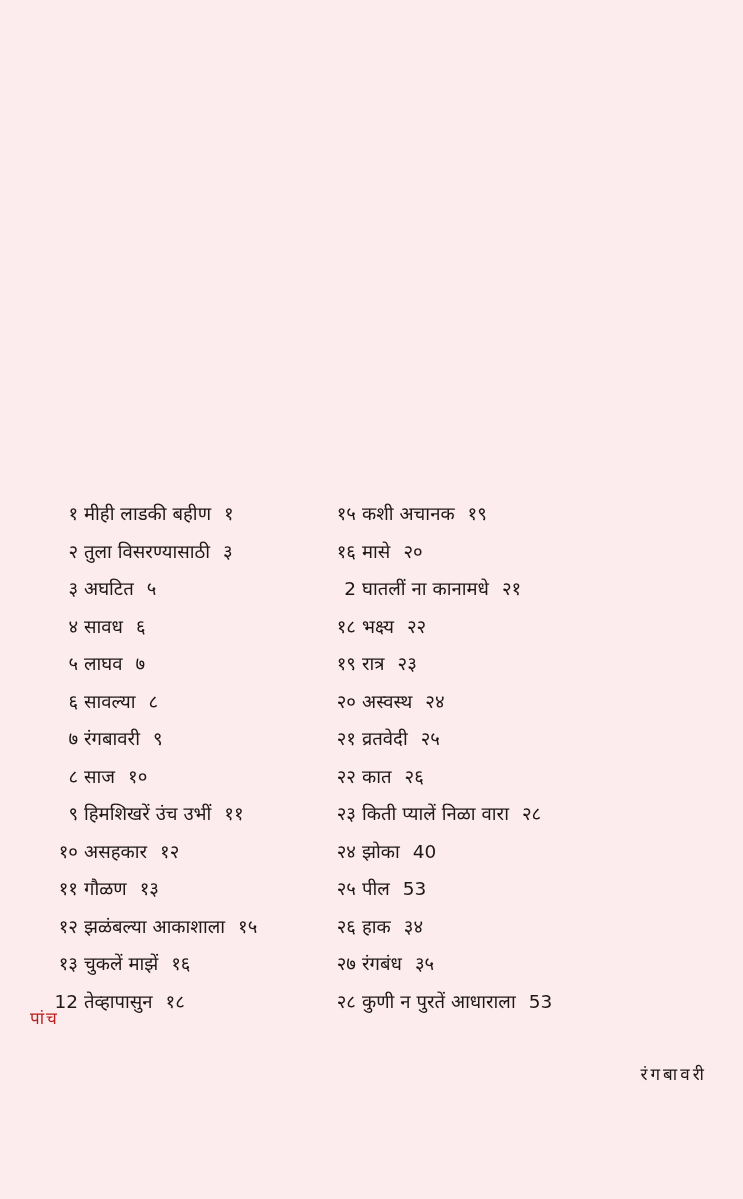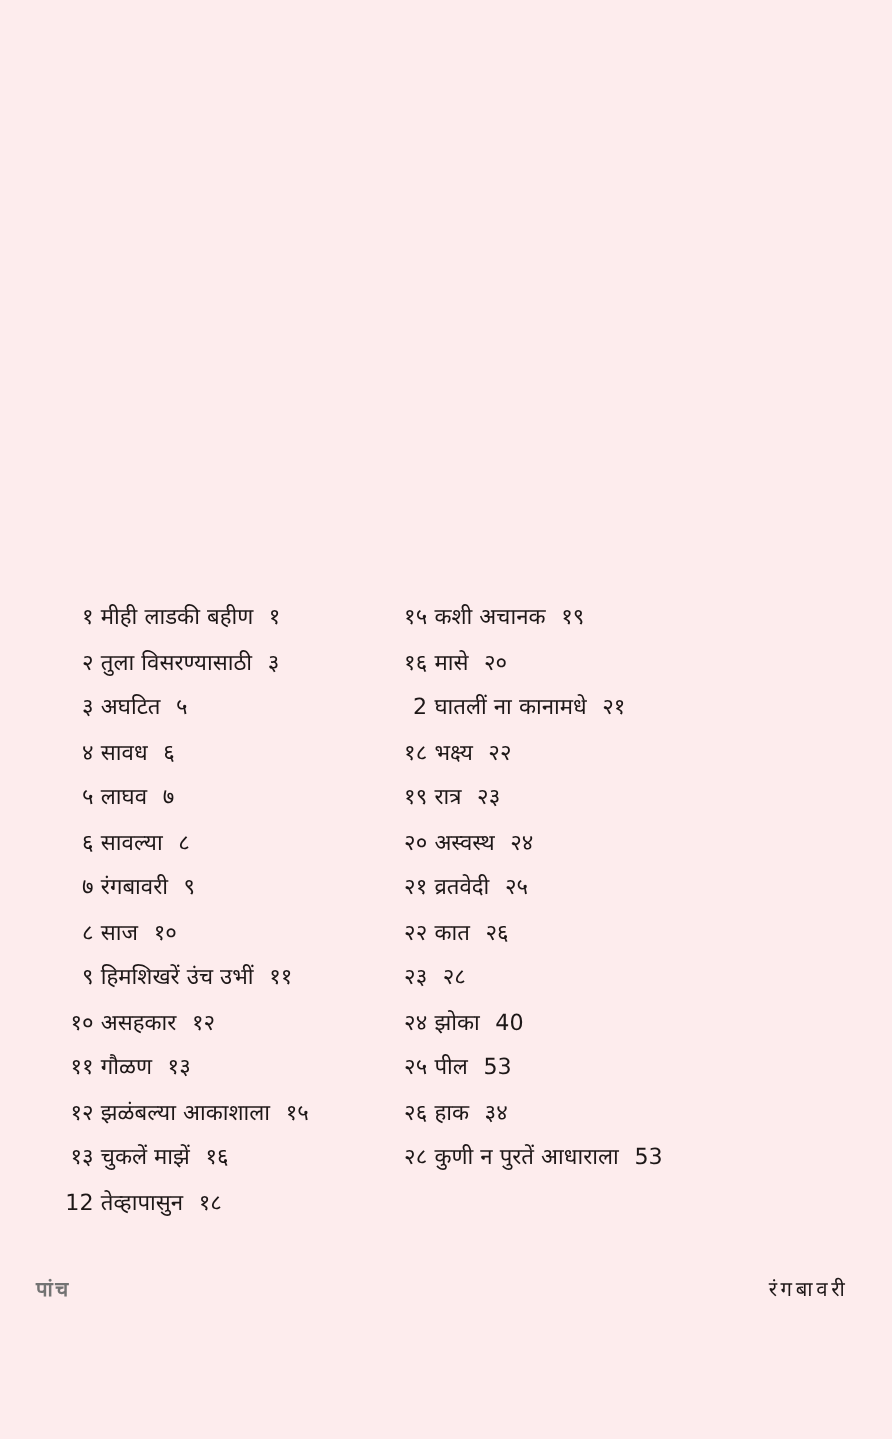--- a/index.html
+++ b/index.html
@@ -72,25 +72,24 @@
   }
   .label {
     margin-left: 6px;
   }
   .pagenum {
     margin-left: 13px;
   }
   .footer-left {
     position: absolute;
     left: 30px;
-    top: 1062px;
+    top: 1006px;
     font-size: 17px;
     letter-spacing: 2px;
-    color: #737373;
-    font-weight: bold;
+    color: #b91c1c;
   }
   .footer-right {
     position: absolute;
     right: 36px;
     top: 1062px;
     font-size: 17px;
     letter-spacing: 3px;
     color: #1d1717;
   }
 </style>
@@ -211,38 +210,44 @@
         <span class="label">व्रतवेदी</span>
         <span class="pagenum">२५</span>
       </div>
       <div class="entry">
         <span class="num">२२</span>
         <span class="label">कात</span>
         <span class="pagenum">२६</span>
       </div>
       <div class="entry">
         <span class="num">२३</span>
+        <span class="label">किती प्यालें निळा वारा</span>
         <span class="pagenum">२८</span>
       </div>
       <div class="entry">
         <span class="num">२४</span>
         <span class="label">झोका</span>
         <span class="pagenum">40</span>
       </div>
       <div class="entry">
         <span class="num">२५</span>
         <span class="label">पील</span>
         <span class="pagenum">53</span>
       </div>
       <div class="entry">
         <span class="num">२६</span>
         <span class="label">हाक</span>
         <span class="pagenum">३४</span>
       </div>
       <div class="entry">
+        <span class="num">२७</span>
+        <span class="label">रंगबंध</span>
+        <span class="pagenum">३५</span>
+      </div>
+      <div class="entry">
         <span class="num">२८</span>
         <span class="label">कुणी न पुरतें आधाराला</span>
         <span class="pagenum">53</span>
       </div>
     </div>
 
   </div>
 
   <div class="footer-left">पांच</div>
   <div class="footer-right">रंगबावरी</div>

